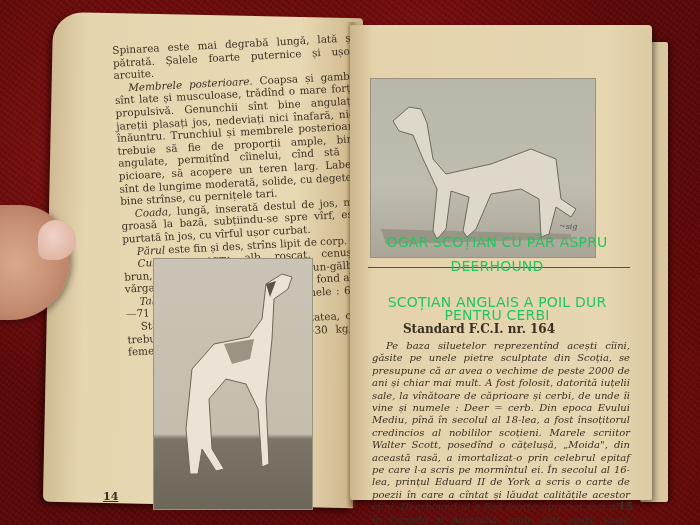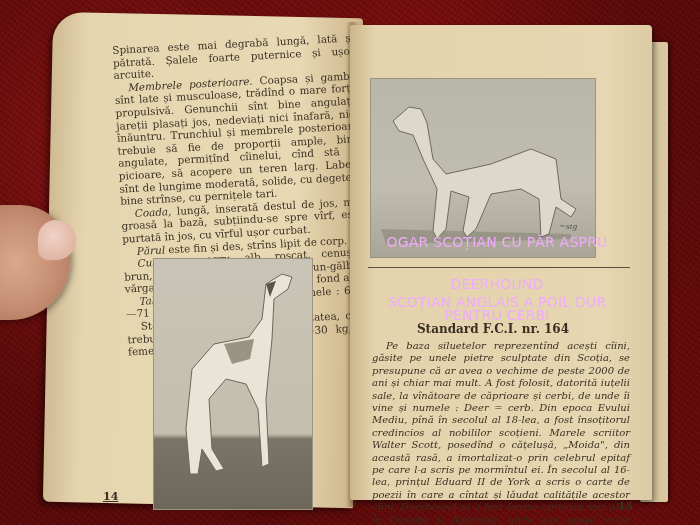--- a/index.html
+++ b/index.html
@@ -57,27 +57,27 @@
     left:153px; top:230px; width:158px; height:250px;
     background: linear-gradient(180deg, #c9c4b5 0%, #c3bead 70%, #7a7566 72%, #6c6758 100%);
   }
   .photo-right {
     left:370px; top:50px; width:224px; height:178px;
     background: linear-gradient(180deg, #b9b6aa 0%, #c0bcb0 60%, #a9a597 100%);
   }
   .dog-svg { position:absolute; inset:0; width:100%; height:100%; }
   .heading {
     position:absolute; left:362px; width:270px; text-align:center;
-    font-family:"DejaVu Sans", sans-serif; color:#f0abfc; font-size:14px; letter-spacing:0.2px;
+    font-family:"DejaVu Sans", sans-serif; color:#22c55e; font-size:14px; letter-spacing:0.2px;
   }
   .rule {
     position:absolute; left:368px; top:267px; width:262px; height:1px; background:#5a4e3c;
   }
   .standard {
-    position:absolute; left:358px; top:322px; width:270px; text-align:center;
+    position:absolute; left:344px; top:322px; width:270px; text-align:center;
     font-weight:bold; font-size:12px; color:#3a2f22;
   }
   .page-num {
     position:absolute; font-size:11px; font-weight:bold; color:#3a2f22;
   }
   .hand {
     position:absolute; left:-20px; top:205px; width:90px; height:115px;
     background: radial-gradient(ellipse at 40% 50%, #d9a88c 0%, #c58e72 55%, #a76c53 100%);
     border-radius: 0 50px 60px 0;
     box-shadow: 2px 2px 6px rgba(0,0,0,0.4);
@@ -127,21 +127,21 @@
   <svg class="dog-svg" viewBox="0 0 224 178" preserveAspectRatio="none">
     <path d="M10 150 L200 155 L200 160 L15 165 Z" fill="#8f8b7e" opacity="0.7"></path>
     <path d="M22 42 L38 28 L50 30 L56 44 L62 80 L75 95 L120 85 L160 70 L185 80 L190 120 L205 130 L200 138 L185 128 L178 155 L170 158 L168 120 L150 110 L120 115 L105 150 L96 158 L92 152 L98 118 L80 112 L75 150 L66 160 L62 152 L66 110 L52 80 L42 56 L28 52 Z" fill="#ddd8c9" stroke="#6d6a5e" stroke-width="1"></path>
     <text x="188" y="150" font-size="8" fill="#555" font-style="italic" font-family="DejaVu Serif, serif">~sig</text>
   </svg>
 </div>
 
 <div class="heading" style="top:234px;">OGAR SCOȚIAN CU PĂR ASPRU</div>
 <div class="heading" style="top:263px;margin-top:44px;">PENTRU CERBI</div>
 <div class="rule"></div>
-<div class="heading" style="top:276px;">DEERHOUND</div>
+<div class="heading" style="top:258px;">DEERHOUND</div>
 <div class="heading" style="top:294px;">SCOȚIAN ANGLAIS A POIL DUR</div>
 
 <div class="standard">Standard F.C.I. nr. 164</div>
 
 <div class="text-block it" style="left:372px; top:340px; width:258px; font-size:10px; line-height:12.4px;">
   <p>Pe baza siluetelor reprezentînd acești cîini, găsite pe unele pietre sculptate din Scoția, se presupune că ar avea o vechime de peste 2000 de ani și chiar mai mult. A fost folosit, datorită iuțelii sale, la vînătoare de căprioare și cerbi, de unde îi vine și numele : Deer = cerb. Din epoca Evului Mediu, pînă în secolul al 18-lea, a fost însoțitorul credincios al nobililor scoțieni. Marele scriitor Walter Scott, posedînd o cățelușă, „Moida", din această rasă, a imortalizat-o prin celebrul epitaf pe care l-a scris pe mormîntul ei. În secolul al 16-lea, prințul Eduard II de York a scris o carte de poezii în care a cîntat și lăudat calitățile acestor cîini. Deerhound-ul a fost foarte apreciat mai ales în Canada și Australia, unde sînt spații vaste pentru organizarea de vînători de cerbi și coioți. Mai tîrziu, a suferit un declin. Cea mai mare parte din exemplarele existente au primit infuzie de sînge de la Fox Terrier și Bull Terrier, așa că exemplare de rasă cu</p>
 </div>
 
 <div class="page-num" style="left:618px; top:477px;margin-top:23px;">15</div>
 

